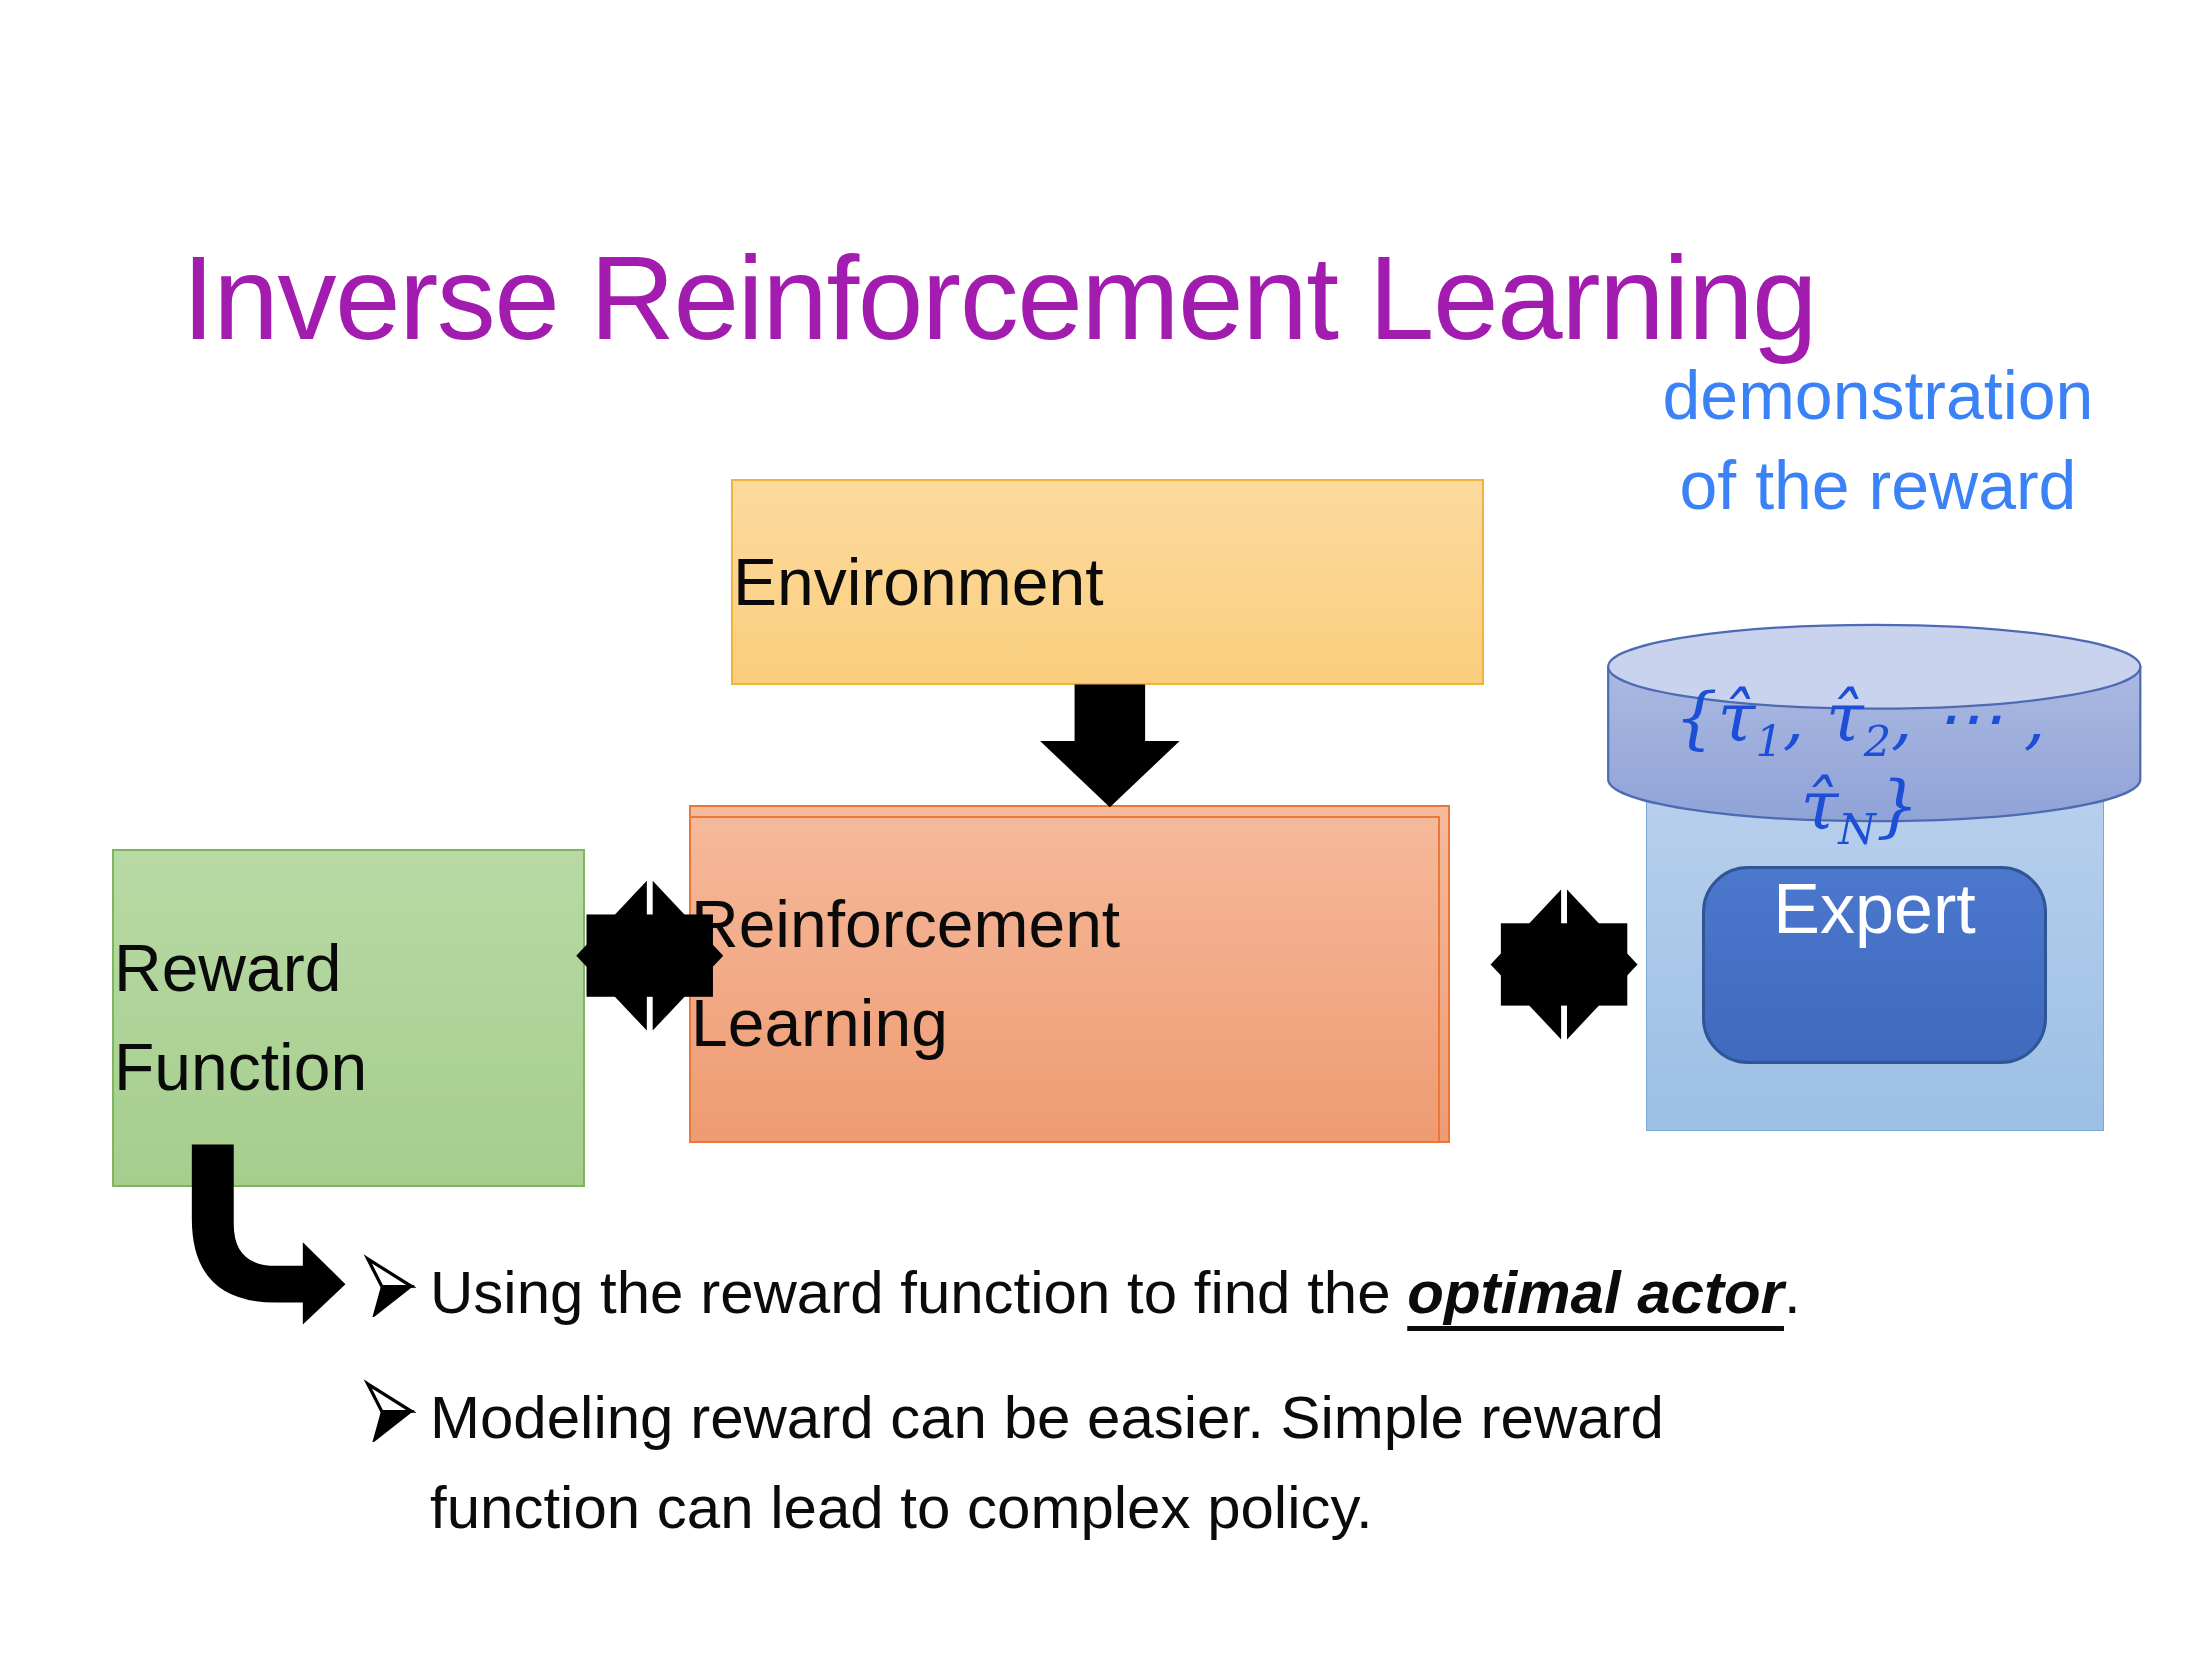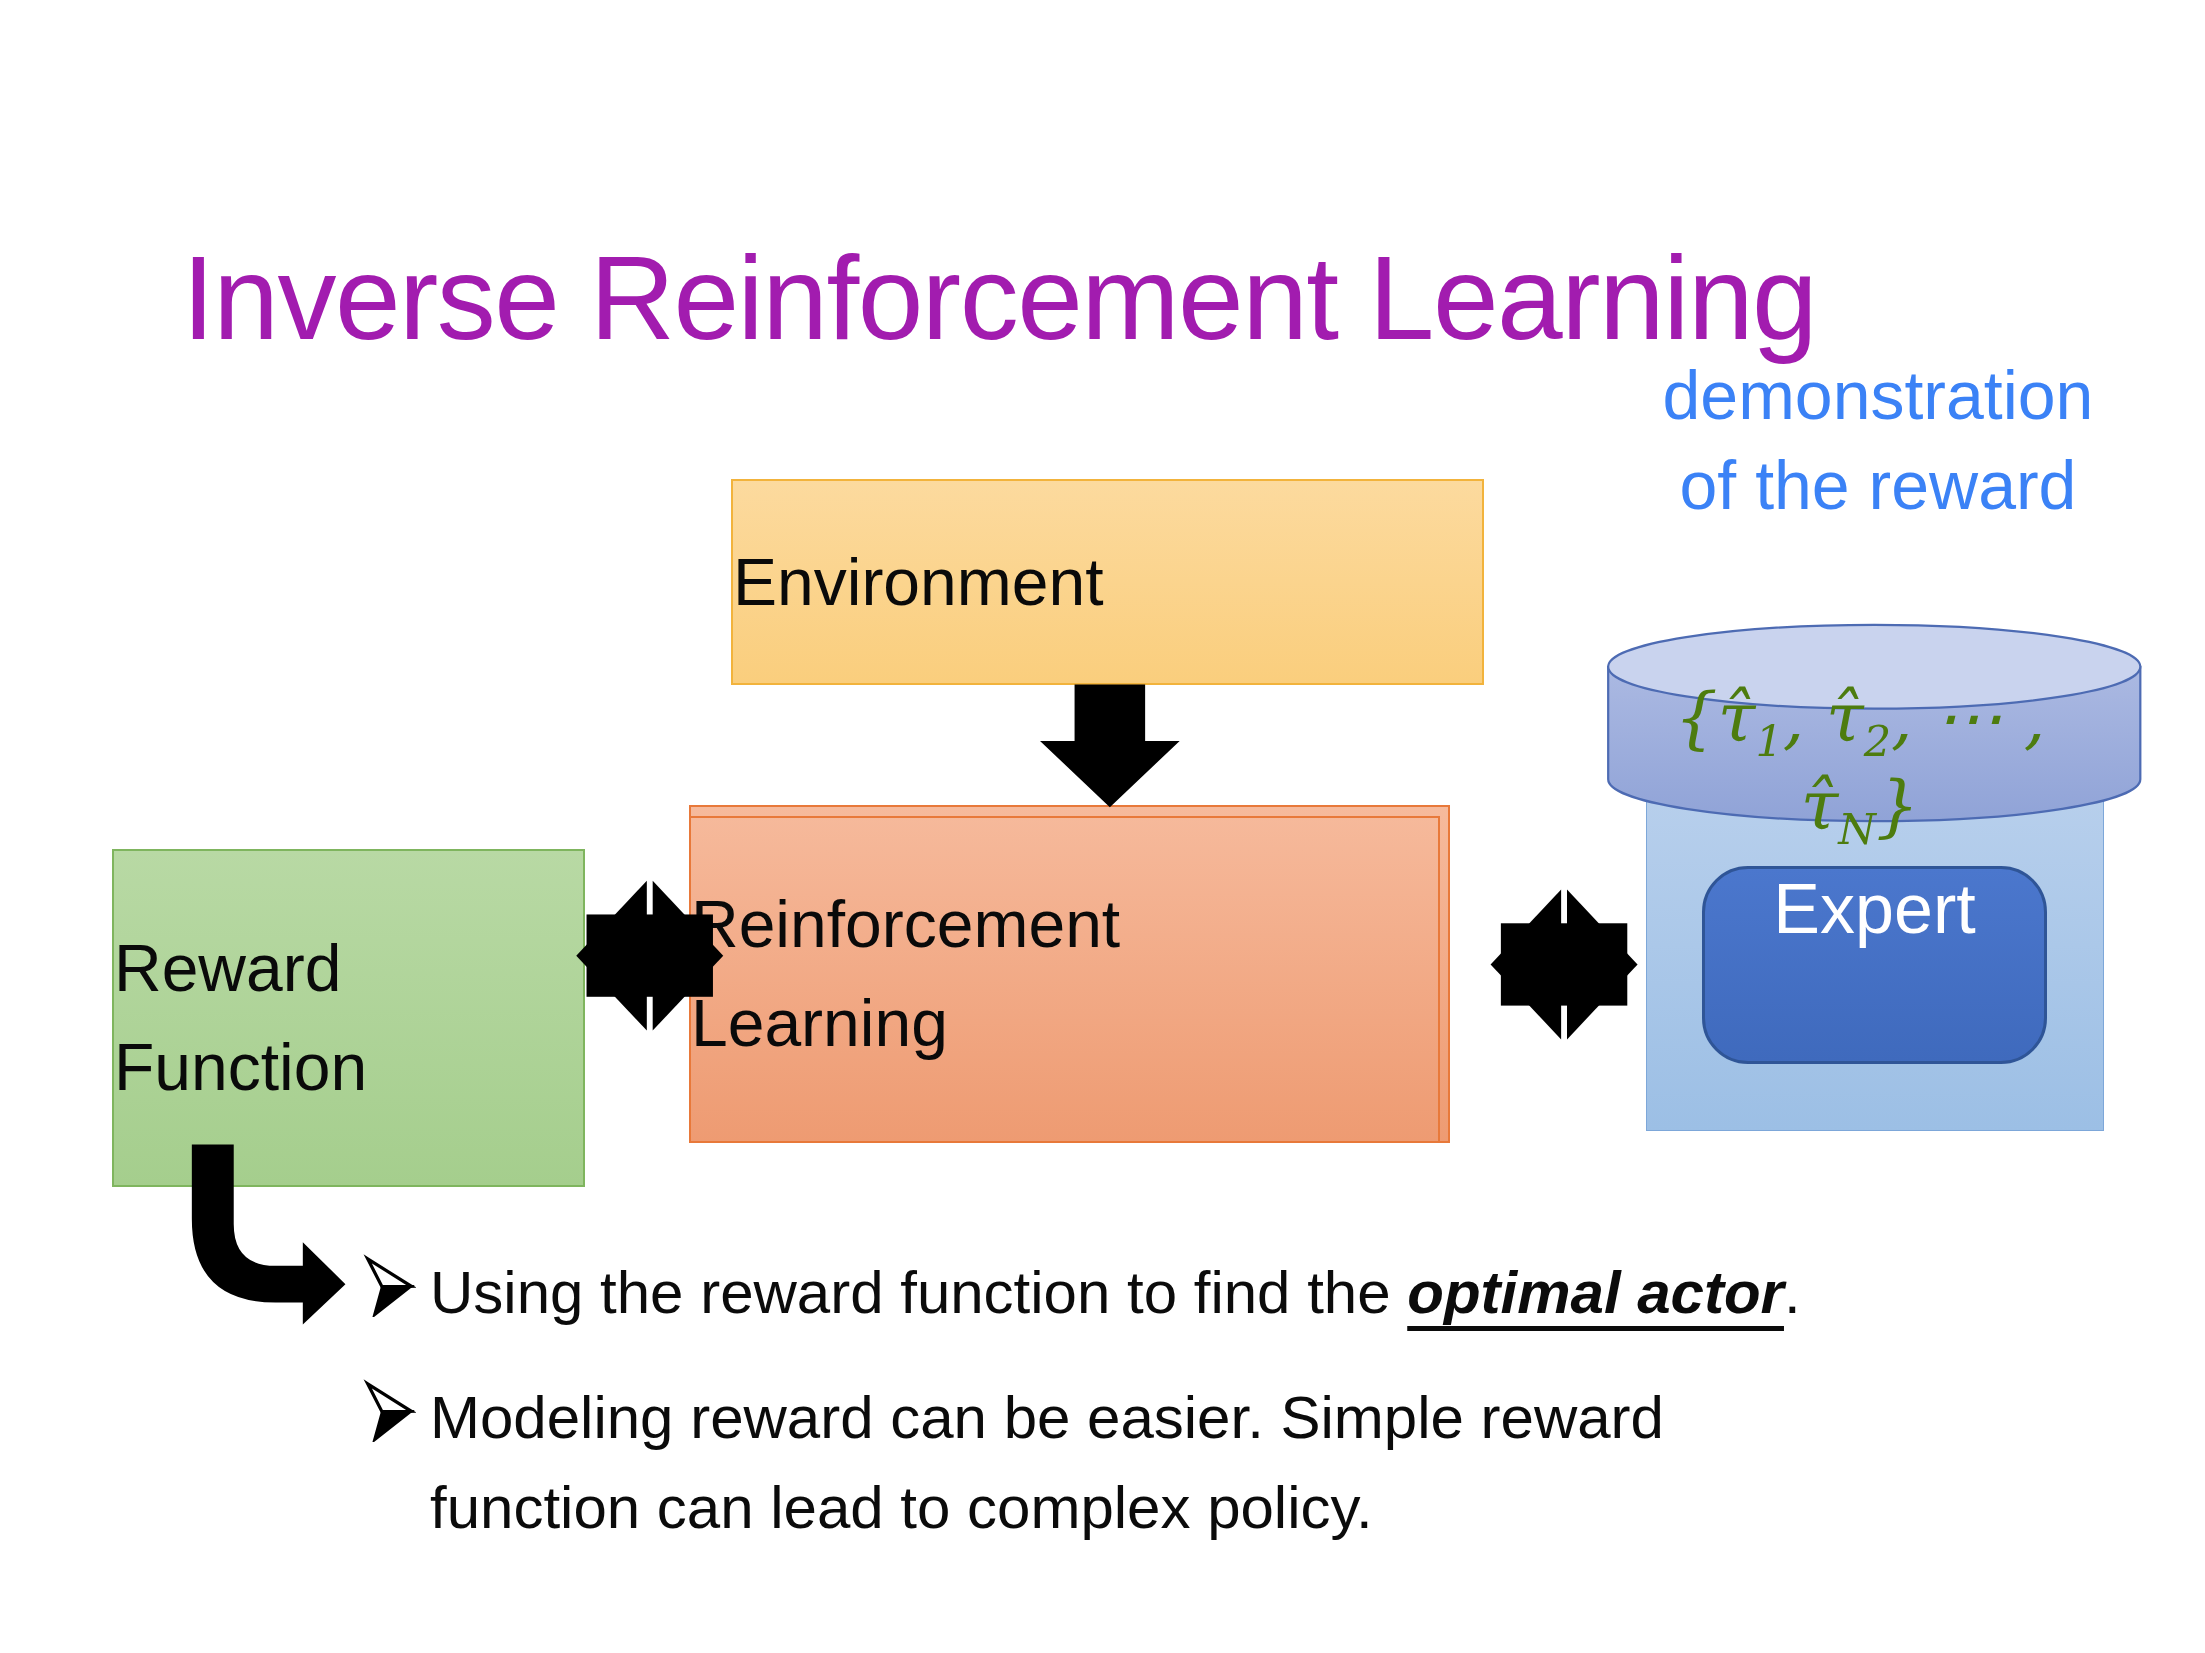--- a/index.html
+++ b/index.html
@@ -33,21 +33,21 @@
   #expert-panel{left:1646px;top:798px;width:456px;height:331px;
                 background:linear-gradient(#B7CFEC,#9CBFE5);border:1.5px solid #7DA7D9;}
 
   #expert-box{left:1702px;top:866px;width:345px;height:198px;border-radius:46px;
               background:linear-gradient(#4B77CD,#3F6ABD);border:3.7px solid #2F5597;
               display:flex;align-items:flex-start;justify-content:center;
               color:#ffffff;font-size:70px;z-index:4;box-sizing:border-box;}
 
   
   #formula{left:1608px;top:678px;width:504px;text-align:center;z-index:4;
-           font-family:"DejaVu Serif",serif;font-style:italic;font-size:68px;color:#4d7c0f;}
+           font-family:"DejaVu Serif",serif;font-style:italic;font-size:68px;color:#1d4ed8;}
   #formula sub{font-size:43px;font-style:italic;}
 
   
   #shape-layer{left:0;top:0;z-index:3;pointer-events:none;}
 
   
   .bullet-text{font-size:60px;line-height:90px;color:#0b0b0b;white-space:nowrap;}
   #bullet1{left:430px;top:1248px;}
   #bullet2{left:430px;top:1373px;}
   .emph{font-weight:bold;font-style:italic;text-decoration:underline;

